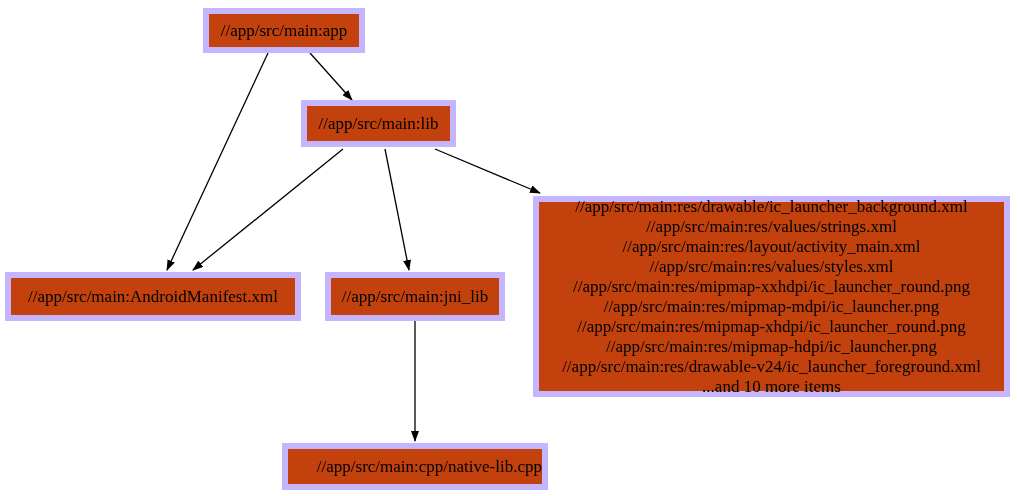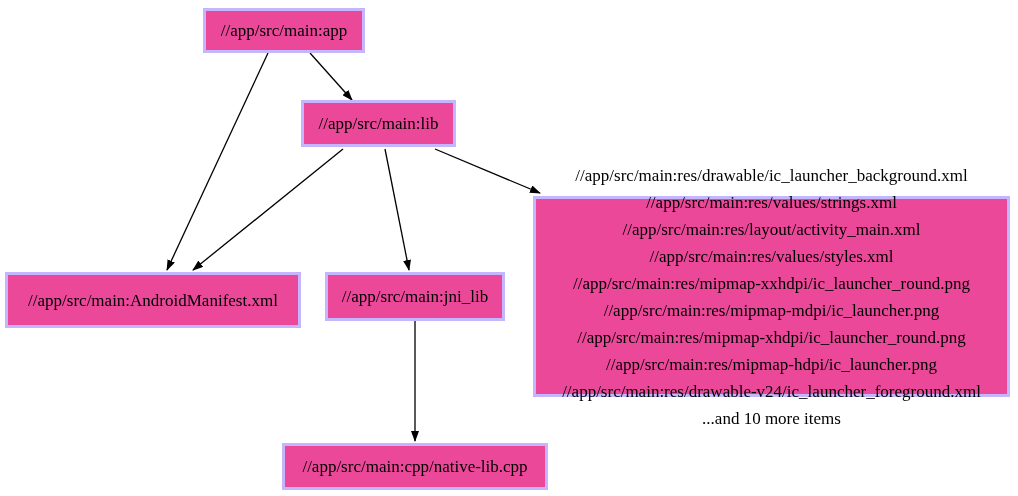--- a/index.html
+++ b/index.html
@@ -15,38 +15,38 @@
     overflow: hidden;
   }
   .edges-layer {
     position: absolute;
     left: 0; top: 0;
     width: 1018px; height: 496px;
   }
   .node {
     position: absolute;
     box-sizing: border-box;
-    background: #ec4899;
-    border: 3px solid #c4b5fd;
+    background: #c2410c;
+    border: 6px solid #c4b5fd;
     color: #000000;
     display: flex;
     align-items: center;
     justify-content: center;
     text-align: center;
     font-size: 17px;
     line-height: 19px;
   }
   .node-app        { left: 203px; top: 8px;   width: 162px; height: 45px;  }
   .node-lib        { left: 301px; top: 100px; width: 155px; height: 47px;  }
-  .node-manifest   { left: 5px;   top: 272px; width: 296px; height: 56px;  }
+  .node-manifest   { left: 5px;   top: 272px; width: 296px; height: 49px;  }
   .node-jni-lib    { left: 325px; top: 272px; width: 180px; height: 49px; align-items: center;  }
   .node-resources  { left: 533px; top: 196px; width: 477px; height: 201px; }
-  .node-native-lib { left: 282px; top: 443px; width: 266px; height: 47px;  }
+  .node-native-lib { left: 282px; top: 443px; width: 266px; height: 47px; justify-content: flex-end;  }
   .node-label { white-space: pre-line; }
-  .node-resources .node-label { line-height: 27px; }
+  .node-resources .node-label { line-height: 20px; }
 </style>
 </head>
 <body>
 
 <div class="canvas">
 
   <svg class="edges-layer" viewBox="0 0 1018 496" xmlns="http://www.w3.org/2000/svg">
     <defs>
       <marker id="arrowhead" markerWidth="11" markerHeight="8" refX="10" refY="4" orient="auto" markerUnits="userSpaceOnUse">
         <polygon points="0 0, 11 4, 0 8" fill="#000000"></polygon>

